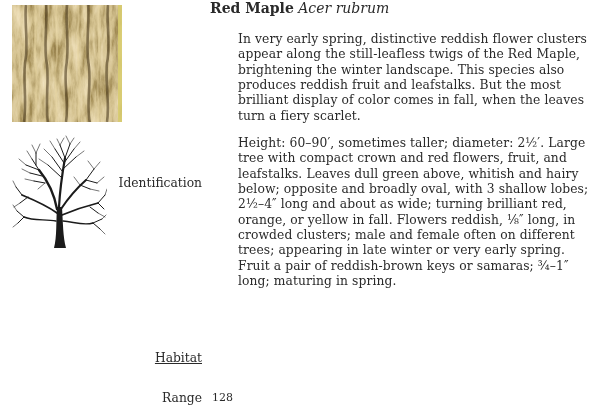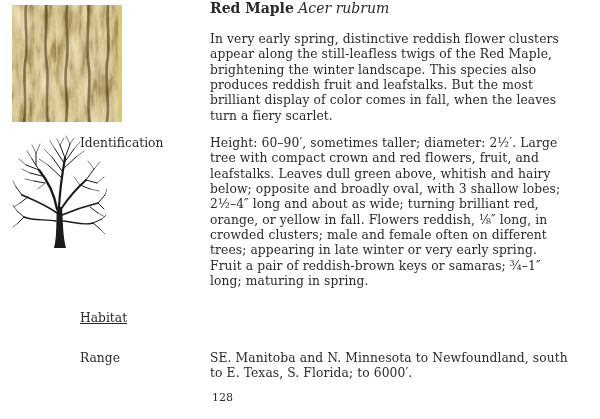--- a/index.html
+++ b/index.html
@@ -29,28 +29,30 @@
     white-space: nowrap;
   }
   .common-name { font-weight: bold; }
   .sci-name    { font-style: italic; font-weight: normal; }
 
   .body-text {
     font-size: 12.3px;
     line-height: 15.35px;
     white-space: pre;          
     letter-spacing: 0.1px;
+    margin-left: 28px;
   }
   .intro-para  { left: 210px; top: 32px; }
 
   .section-label {
     left: 80px; width: 122px;
-    text-align: left;
+    text-align: right;
     font-size: 12.3px; line-height: 15.35px;
     white-space: nowrap;
+    margin-top: 40px;
   }
   .label-identification { top: 136px; }
   .label-habitat        { top: 311px; text-decoration: underline; }
   .label-range          { top: 351px; }
 
   .text-identification  { left: 210px; top: 136px; }
   .text-habitat         { left: 210px; top: 311px; }
   .text-range           { left: 210px; top: 351px; }
 
   .page-number {
@@ -141,18 +143,16 @@
 2½–4″ long and about as wide; turning brilliant red,
 orange, or yellow in fall. Flowers reddish, ⅛″ long, in
 crowded clusters; male and female often on different
 trees; appearing in late winter or very early spring.
 Fruit a pair of reddish-brown keys or samaras; ¾–1″
 long; maturing in spring.</div>
 
   <div class="abs section-label label-habitat">Habitat</div>
 
   <div class="abs section-label label-range">Range</div>
-  <div class="abs body-text text-range">SE. Manitoba and N. Minnesota to Newfoundland, south
-to E. Texas, S. Florida; to 6000′.</div>
 
   <div class="abs page-number">128</div>
 
 </div>
 
 </body></html>

